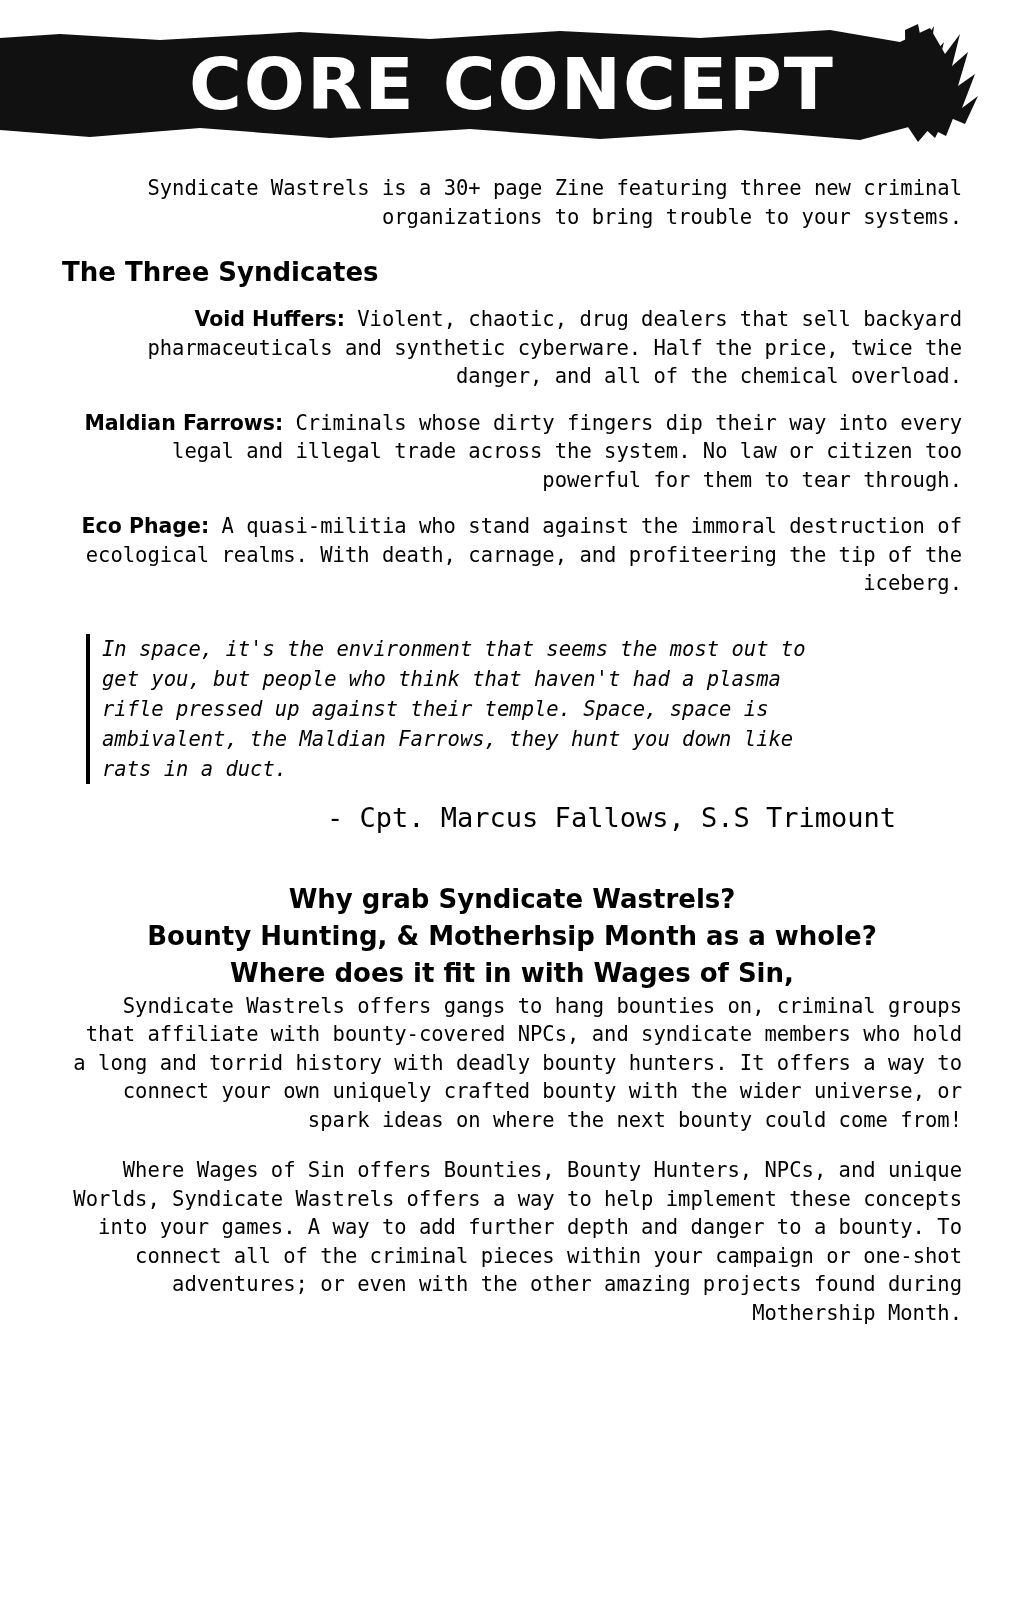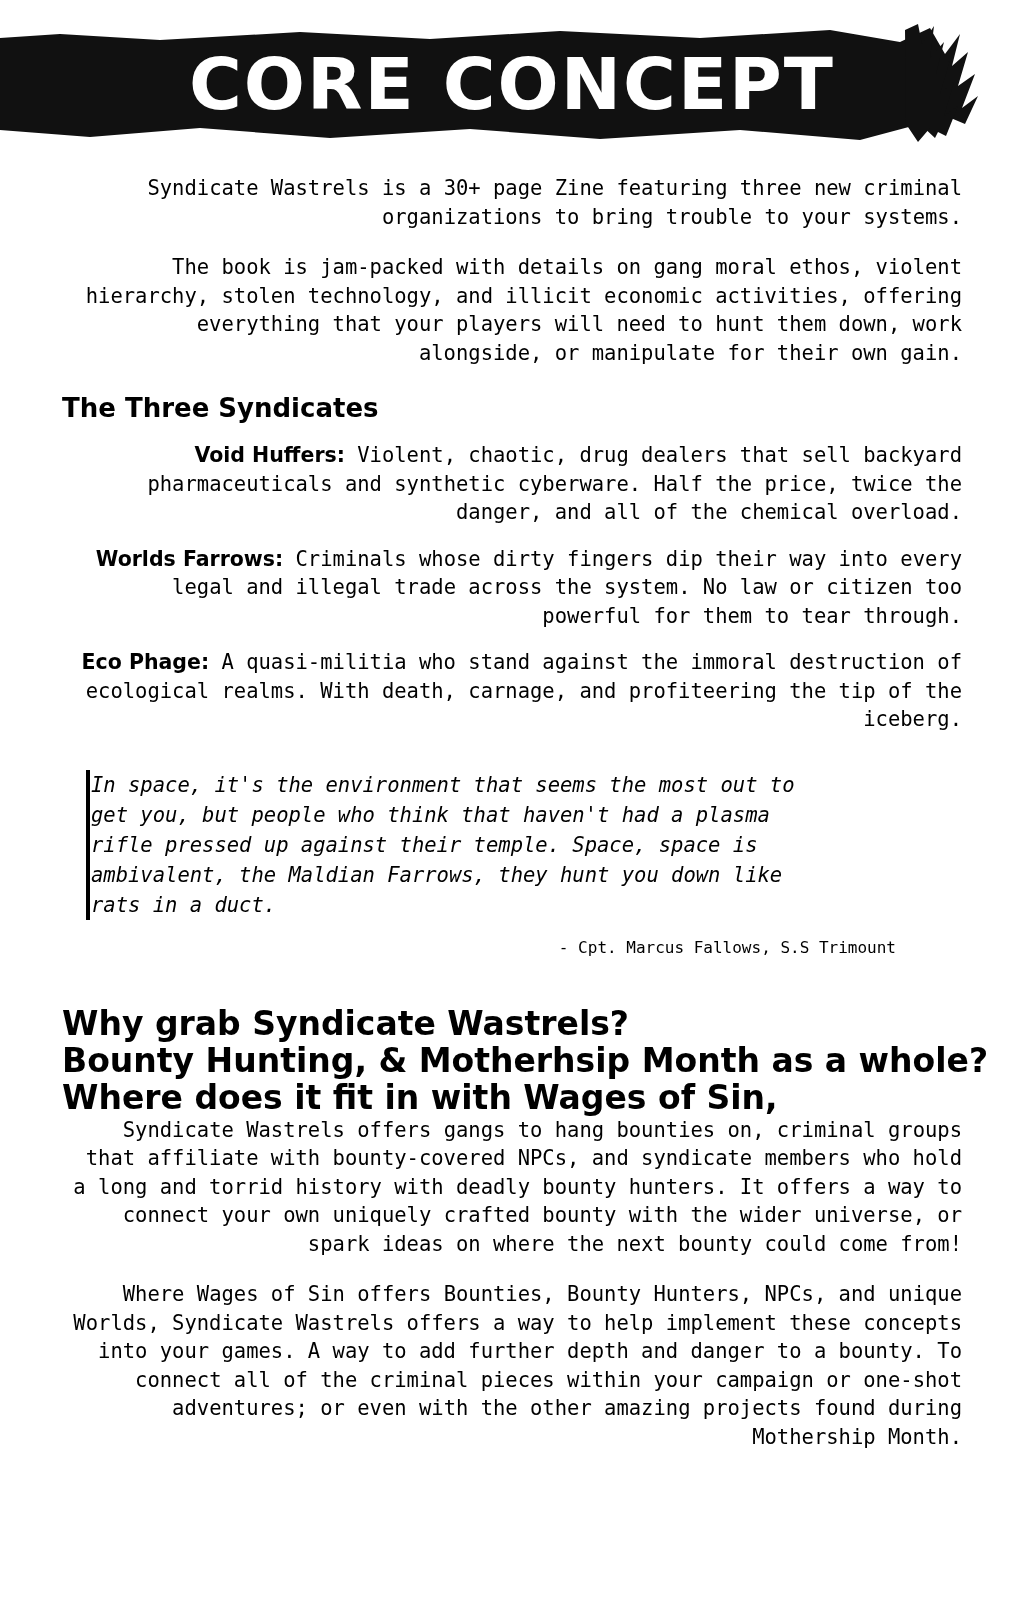--- a/index.html
+++ b/index.html
@@ -79,45 +79,45 @@
   }
   .syndicate-name {
     font-family: "DejaVu Sans", sans-serif;
     font-weight: bold;
     font-size: 20.5px;
   }
 
   
   .quote-block {
     margin: 36px 0 0 24px;
-    padding-left: 1px;
+    padding-left: 12px;
     border-left: 4px solid #000000;
     max-width: 740px;
   }
   .quote-text {
     font-style: italic;
     font-size: 20.5px;
     line-height: 30px;
     text-align: left;
     margin: 0;
   }
   .quote-attrib {
     margin: 18px 0 0 0;
     text-align: right;
-    font-size: 16px;
+    font-size: 27px;
     padding-right: 66px;
   }
 
   
   .why-head {
     margin-top: 48px;
-    text-align: left;
+    text-align: center;
     font-family: "DejaVu Sans", sans-serif;
     font-weight: bold;
-    font-size: 33px;
+    font-size: 26px;
     line-height: 37px;
   }
   .why-head div { white-space: nowrap; }
 
   .after-head {
     margin-top: 16px;
   }
 </style>
 </head>
 <body>
@@ -132,27 +132,26 @@
                L200,104 L90,113 L0,106 Z" fill="#111111"></path>
       <path d="M905,6 L918,0 L922,20 L934,2 L930,34 L944,18 L936,50 L950,36 L940,70
                L954,58 L944,92 L958,82 L946,112 L930,104 L918,118 L906,100 Z" fill="#111111"></path>
     </svg>
     <div class="banner-title">Core Concept</div>
   </div>
 
   <div class="content">
 
     <p class="para">Syndicate Wastrels is a 30+ page Zine featuring three new criminal organizations to bring trouble to your systems.</p>
-    <p class="para">The book is jam-packed with details on gang moral ethos, violent hierarchy, stolen technology, and illicit economic activities, offering everything that your players will need to hunt them down, work alongside, or manipulate for their own gain.</p>
 
     <div class="sub-head">The Three Syndicates</div>
 
     <p class="para tight"><span class="syndicate-name">Void Huffers:</span><span> Violent, chaotic, drug dealers that sell backyard pharmaceuticals and synthetic cyberware. Half the price, twice the danger, and all of the chemical overload.</span></p>
 
-    <p class="para tight"><span class="syndicate-name">Worlds Farrows:</span><span> Criminals whose dirty fingers dip their way into every legal and illegal trade across the system. No law or citizen too powerful for them to tear through.</span></p>
+    <p class="para tight"><span class="syndicate-name">Maldian Farrows:</span><span> Criminals whose dirty fingers dip their way into every legal and illegal trade across the system. No law or citizen too powerful for them to tear through.</span></p>
 
     <p class="para tight"><span class="syndicate-name">Eco Phage:</span><span> A quasi-militia who stand against the immoral destruction of ecological realms. With death, carnage, and profiteering the tip of the iceberg.</span></p>
 
     <div class="quote-block">
       <p class="quote-text">In space, it's the environment that seems the most out to get you, but people who think that haven't had a plasma rifle pressed up against their temple. Space, space is ambivalent, the Maldian Farrows, they hunt you down like rats in a duct.</p>
     </div>
     <p class="quote-attrib">- Cpt. Marcus Fallows, S.S Trimount</p>
 
     <div class="why-head">
       <div>Why grab Syndicate Wastrels?</div>

